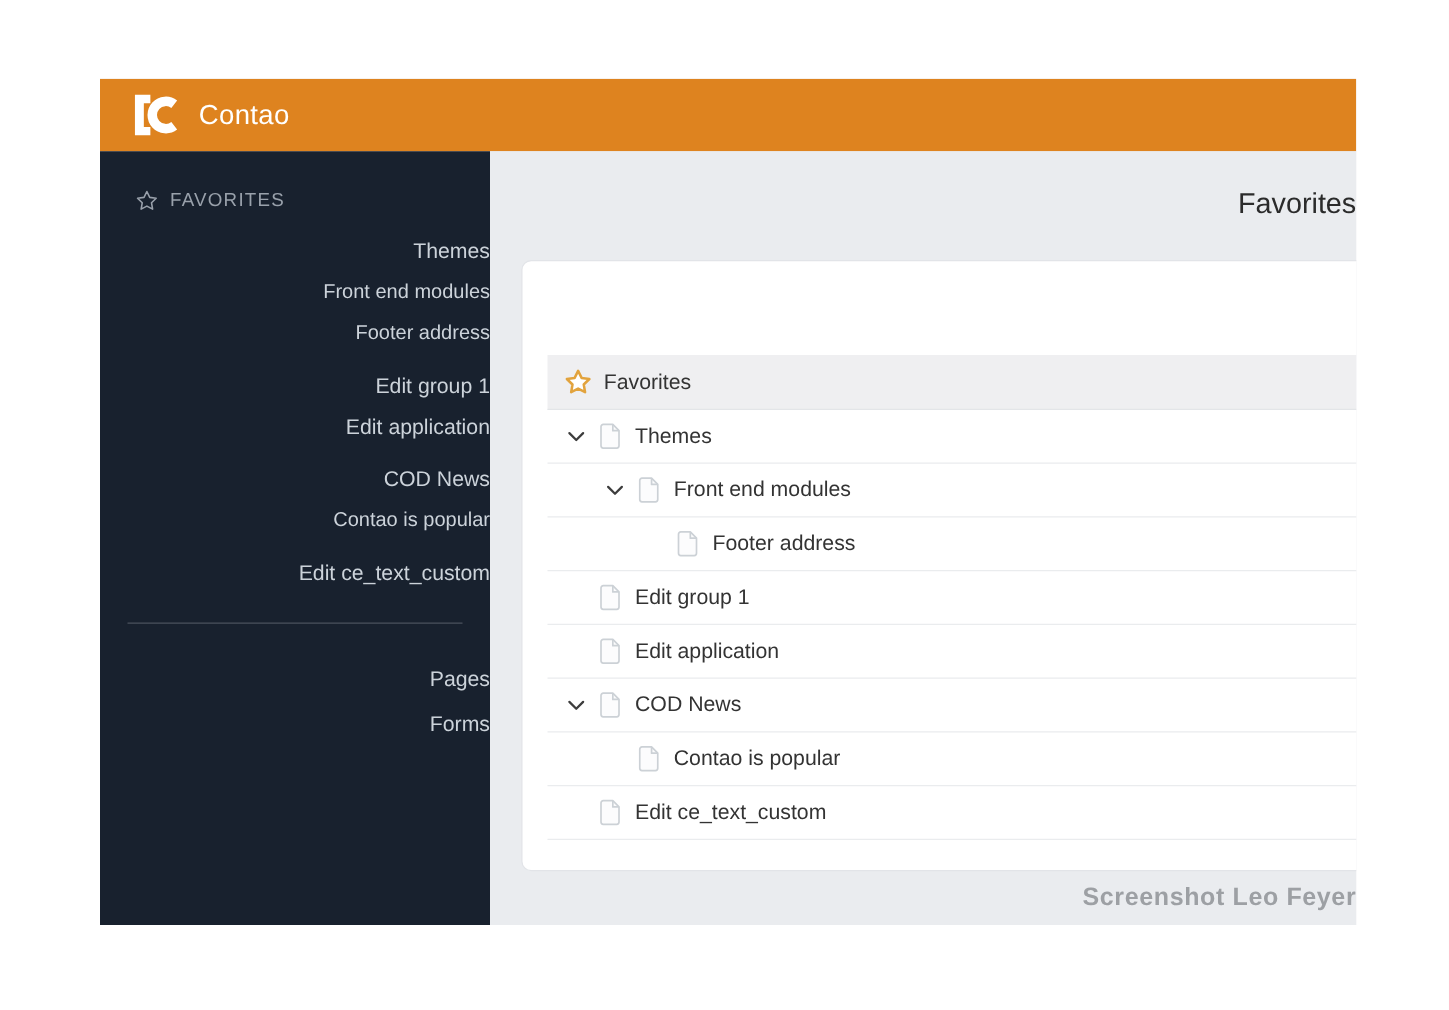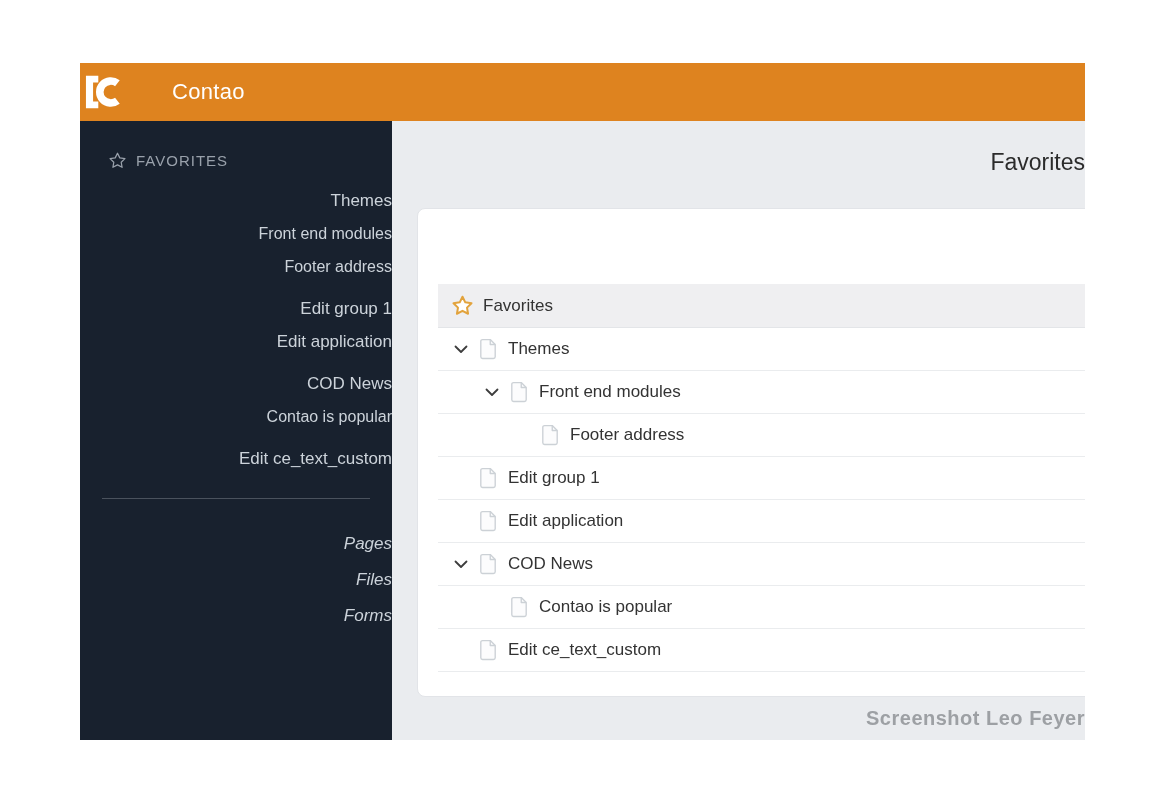--- a/index.html
+++ b/index.html
@@ -15,22 +15,21 @@
     width: 1005px; height: 677px;
     overflow: hidden;
     display: flex; flex-direction: column;
     background: #eaecef;
   }
   
   .topbar {
     height: 58px; flex: 0 0 58px;
     background: #de831f;
     display: flex; align-items: center;
-    padding-left: 1px;
-    gap: 35px;
+    padding-left: 23px;
   }
   .logo-mark { width: 46px; height: 38px; display: block; }
   .brand-name {
     color: #ffffff; font-size: 22px; font-weight: 400;
     margin-left: 10px; letter-spacing: 0.3px;
   }
   
   .app-body { flex: 1; display: flex; min-height: 0; text-align: right; }
   
   .sidebar {
@@ -45,21 +44,21 @@
     color: #99a1ab; font-size: 15px; letter-spacing: 1px;
     cursor: pointer;
   }
   .side-header .hdr-icon { width: 19px; height: 19px; margin-right: 9px; flex: 0 0 19px; }
   .side-item {
     height: 33px; line-height: 33px;
     color: #ccd3da; font-size: 17px;
     padding-left: 55px;
     white-space: nowrap; cursor: pointer;
   }
-  .content-items .side-item { height: 36px; line-height: 36px; font-style: italic; }
+  .content-items .side-item { height: 36px; line-height: 36px; }
   .side-item.lvl-1 { padding-left: 72px; font-size: 16px; }
   .side-item.lvl-2 { padding-left: 92px; font-size: 16px; }
   .side-item.group-start { margin-top: 9px; }
   .side-divider {
     border: none; border-top: 1px solid #4a525d;
     margin: 23px 22px 27px 22px;
   }
   
   .main { flex: 1; position: relative; background: #eaecef; min-width: 0; }
   .page-title {
@@ -170,23 +169,20 @@
       <hr class="side-divider">
 
       <div>
         <div class="side-items content-items">
 
             <div class="side-item lvl-0">
               <span>Pages</span>
             </div>
 
 
-            <div class="side-item lvl-0">
-              <span>Files</span>
-            </div>
 
             <div class="side-item lvl-0">
               <span>Forms</span>
             </div>
 
           </div>
       </div>
 
     </nav>
 

